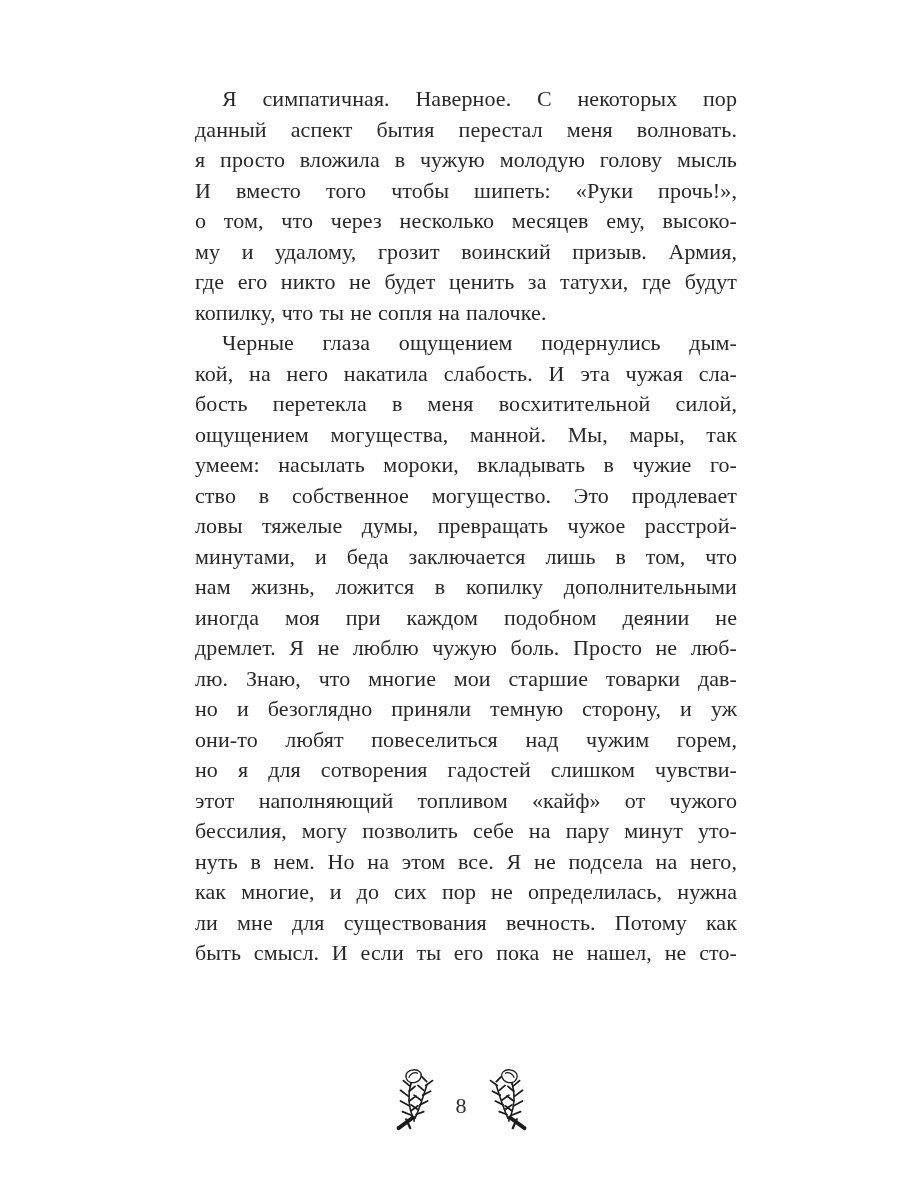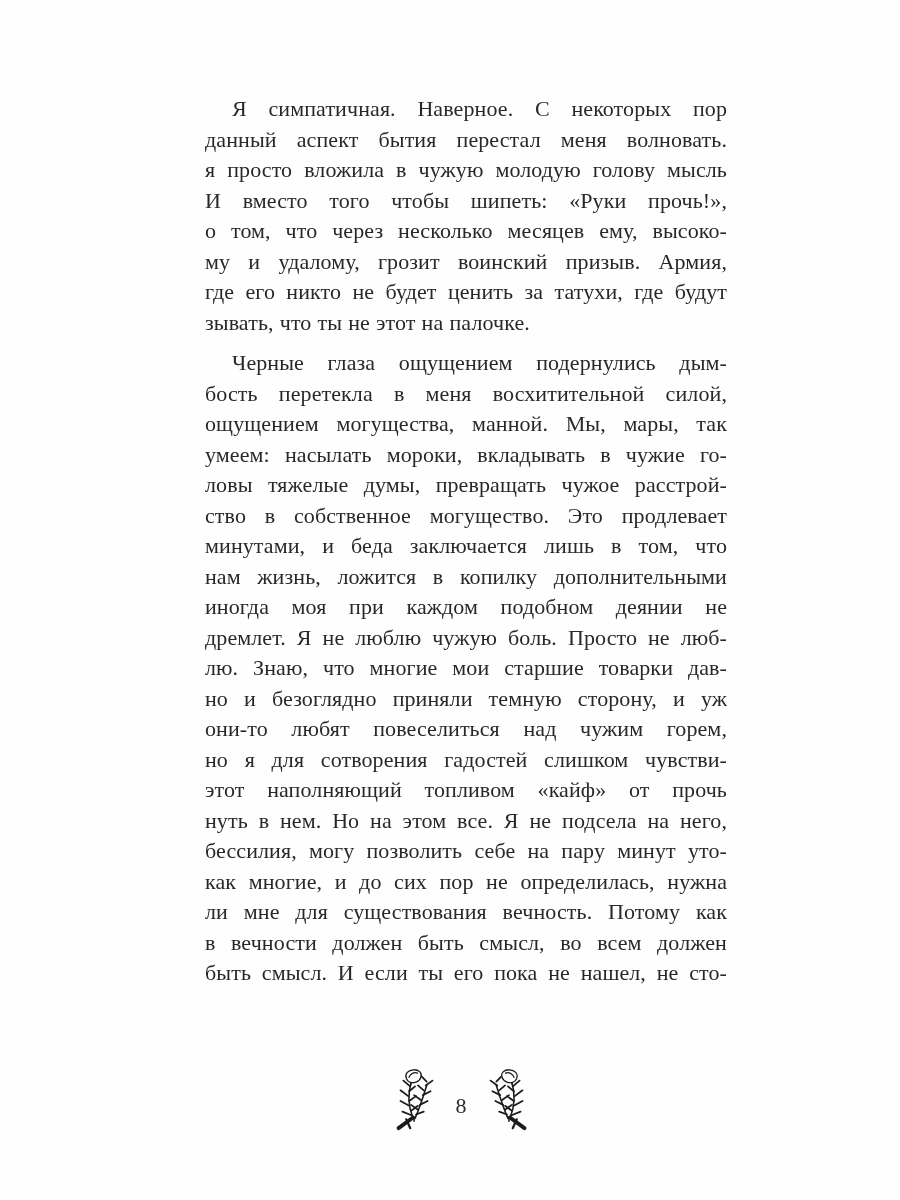--- a/index.html
+++ b/index.html
@@ -16,21 +16,21 @@
     color: #282828;
     overflow: hidden;
   }
   .text-block {
     position: absolute;
     left: 195px;
     top: 84px;
     width: 542px;
   }
   .paragraph {
-    margin: 10px;
+    margin: 0;
     padding: 0;
   }
   .line {
     font-size: 22px;
     line-height: 30.5px;
     height: 30.5px;
     overflow: hidden;
     text-align: justify;
     text-align-last: justify;
     letter-spacing: 0.1px;
@@ -75,44 +75,44 @@
   <div class="text-block">
 
     <div class="paragraph">
       <div class="line first">Я симпатичная. Наверное. С некоторых пор</div>
       <div class="line">данный аспект бытия перестал меня волновать.</div>
       <div class="line">я просто вложила в чужую молодую голову мысль</div>
       <div class="line">И вместо того чтобы шипеть: «Руки прочь!»,</div>
       <div class="line">о том, что через несколько месяцев ему, высоко-</div>
       <div class="line">му и удалому, грозит воинский призыв. Армия,</div>
       <div class="line">где его никто не будет ценить за татухи, где будут</div>
-      <div class="line end">зывать, что ты не этот на палочке.</div>
+      <div class="line end">копилку, что ты не сопля на палочке.</div>
     </div>
 
     <div class="paragraph">
       <div class="line first">Черные глаза ощущением подернулись дым-</div>
+      <div class="line">кой, на него накатила слабость. И эта чужая сла-</div>
       <div class="line">бость перетекла в меня восхитительной силой,</div>
       <div class="line">ощущением могущества, манной. Мы, мары, так</div>
       <div class="line">умеем: насылать мороки, вкладывать в чужие го-</div>
+      <div class="line">ство в собственное могущество. Это продлевает</div>
       <div class="line">ловы тяжелые думы, превращать чужое расстрой-</div>
-      <div class="line">ство в собственное могущество. Это продлевает</div>
       <div class="line">минутами, и беда заключается лишь в том, что</div>
       <div class="line">нам жизнь, ложится в копилку дополнительными</div>
       <div class="line">иногда моя при каждом подобном деянии не</div>
       <div class="line">дремлет. Я не люблю чужую боль. Просто не люб-</div>
       <div class="line">лю. Знаю, что многие мои старшие товарки дав-</div>
       <div class="line">но и безоглядно приняли темную сторону, и уж</div>
       <div class="line">они-то любят повеселиться над чужим горем,</div>
       <div class="line">но я для сотворения гадостей слишком чувстви-</div>
-      <div class="line">этот наполняющий топливом «кайф» от прочь</div>
+      <div class="line">этот наполняющий топливом «кайф» от чужого</div>
+      <div class="line">бессилия, могу позволить себе на пару минут уто-</div>
       <div class="line">нуть в нем. Но на этом все. Я не подсела на него,</div>
-      <div class="line">бессилия, могу позволить себе на пару минут уто-</div>
       <div class="line">как многие, и до сих пор не определилась, нужна</div>
       <div class="line">ли мне для существования вечность. Потому как</div>
-      <div class="line">в вечности должен быть смысл, во всем должен</div>
       <div class="line">быть смысл. И если ты его пока не нашел, не сто-</div>
     </div>
 
   </div>
 
   <div class="footer">
 
     <svg class="ornament" viewBox="0 0 48 66" xmlns="http://www.w3.org/2000/svg">
       <g stroke="#1b1b1b" fill="none" stroke-width="1.6" stroke-linecap="round">
         <path d="M21,52 C17,42 15,28 19,15"></path>

